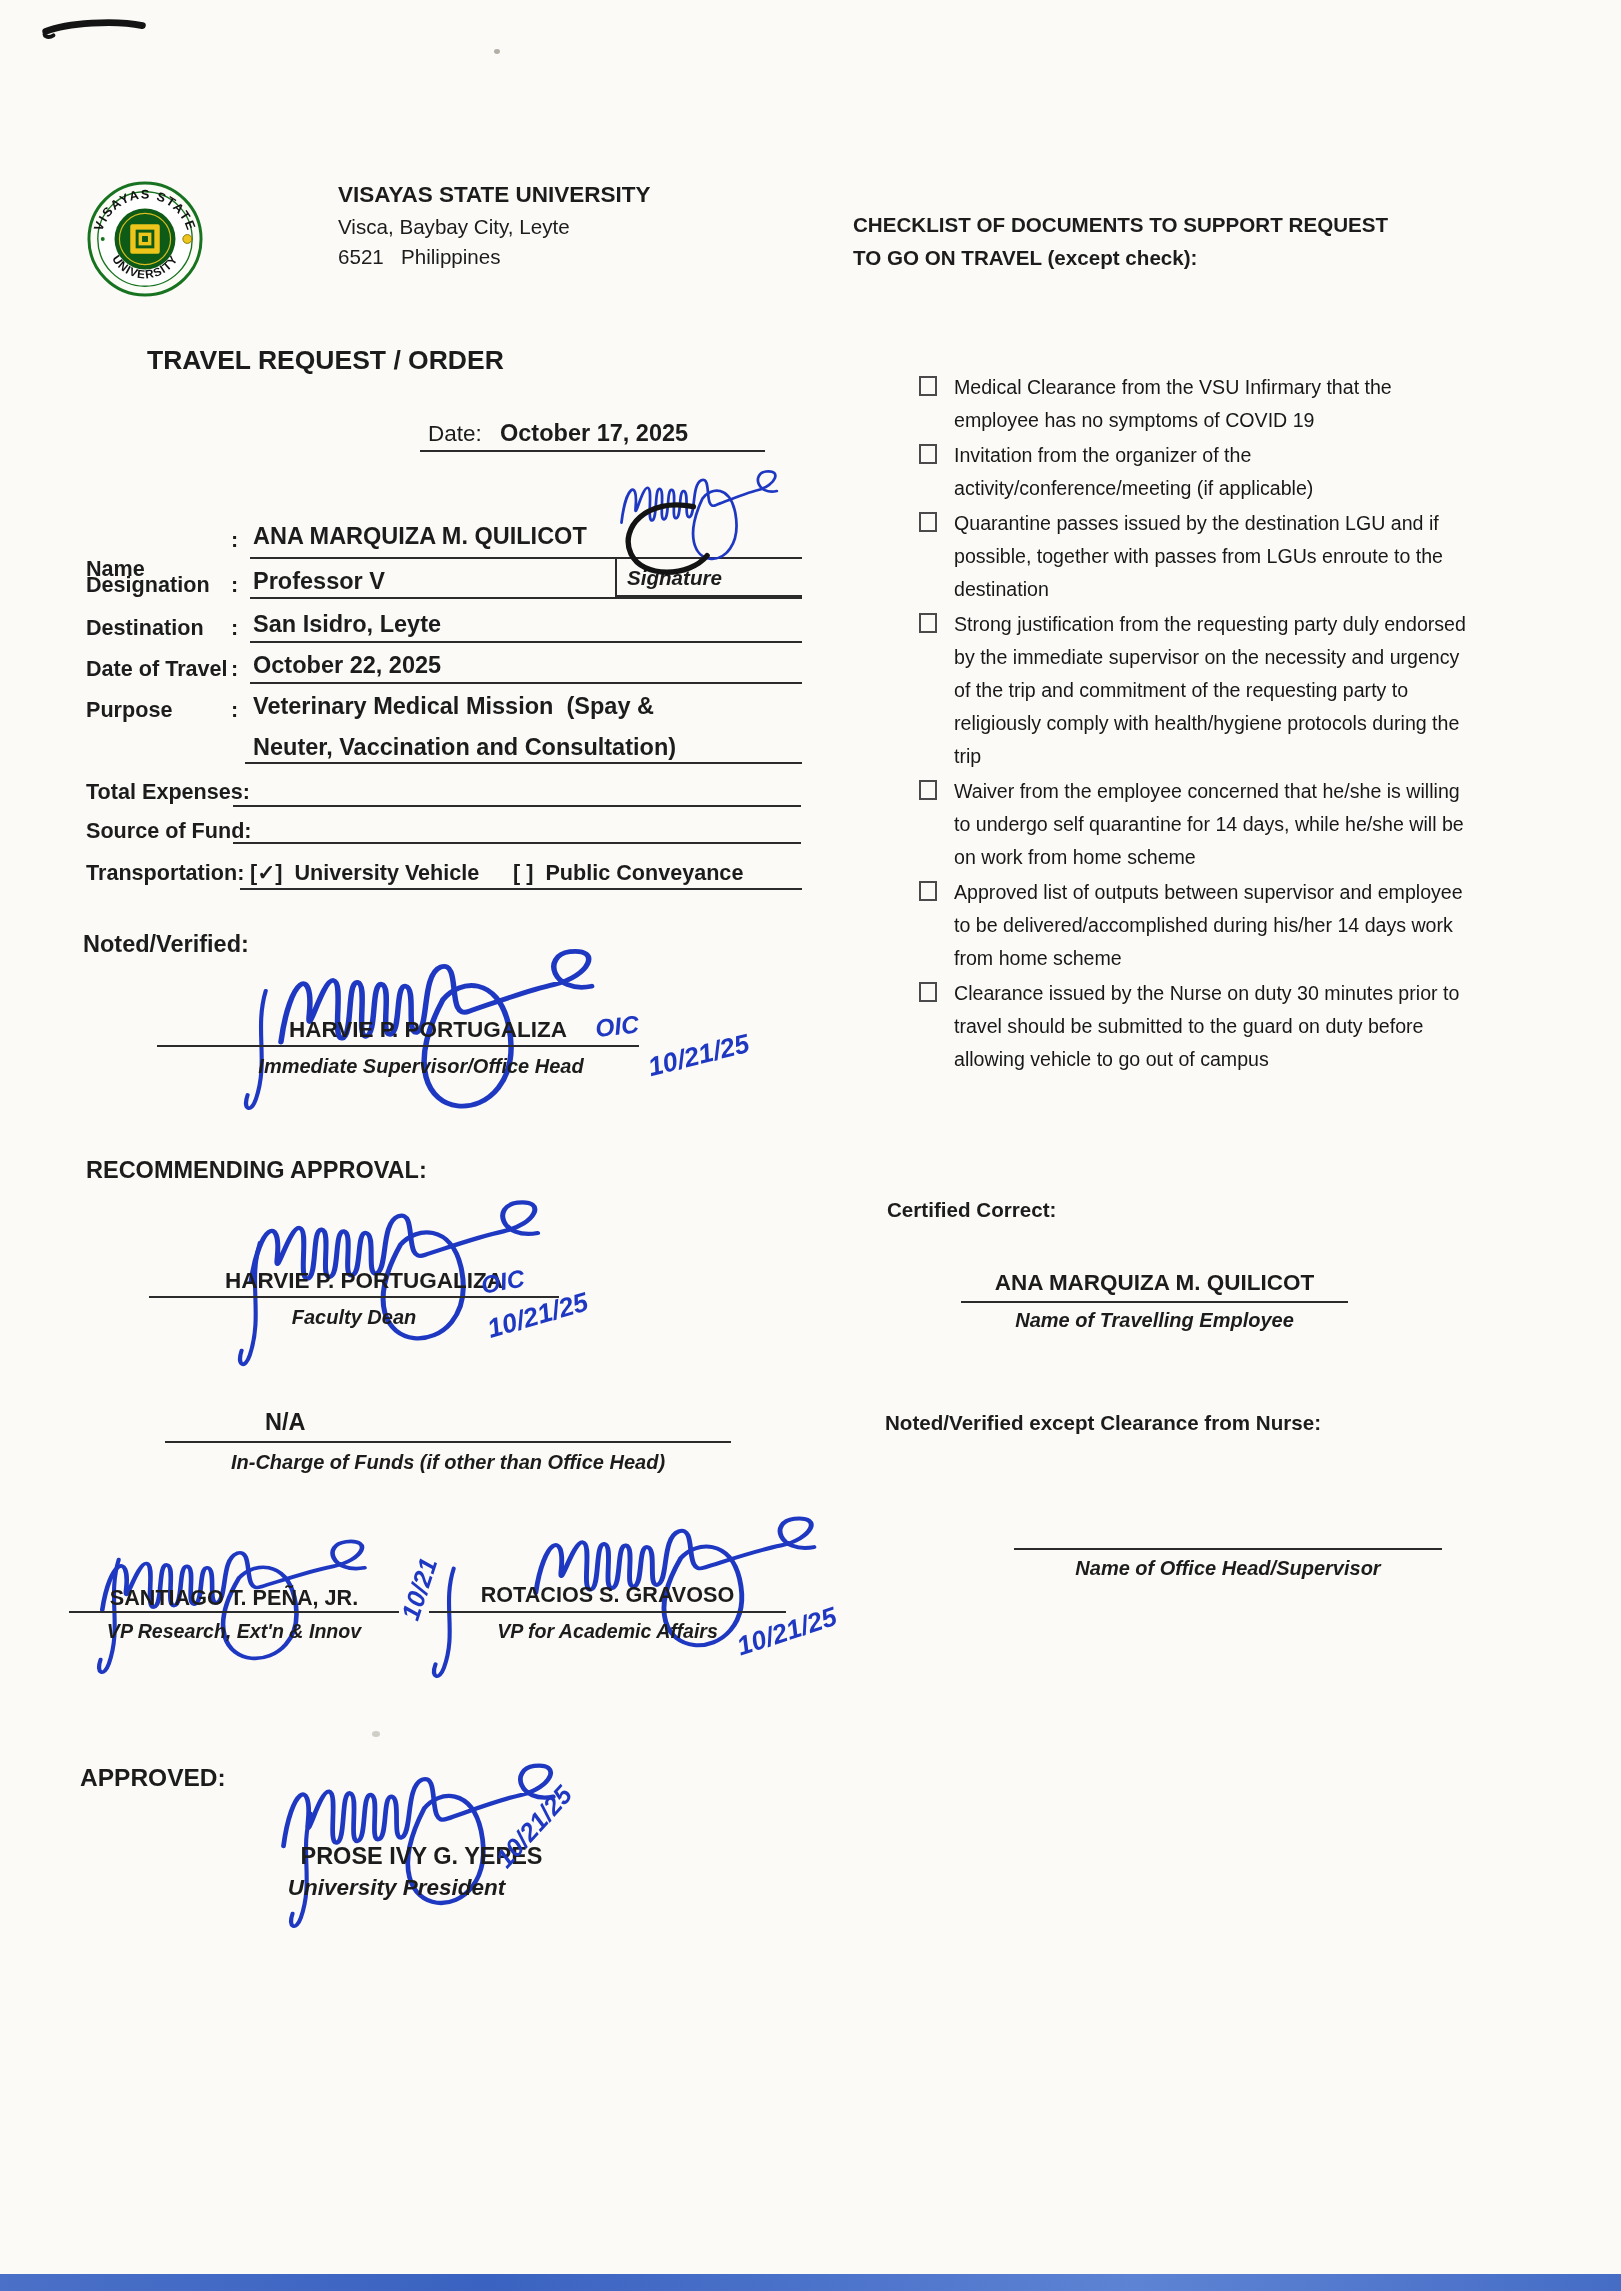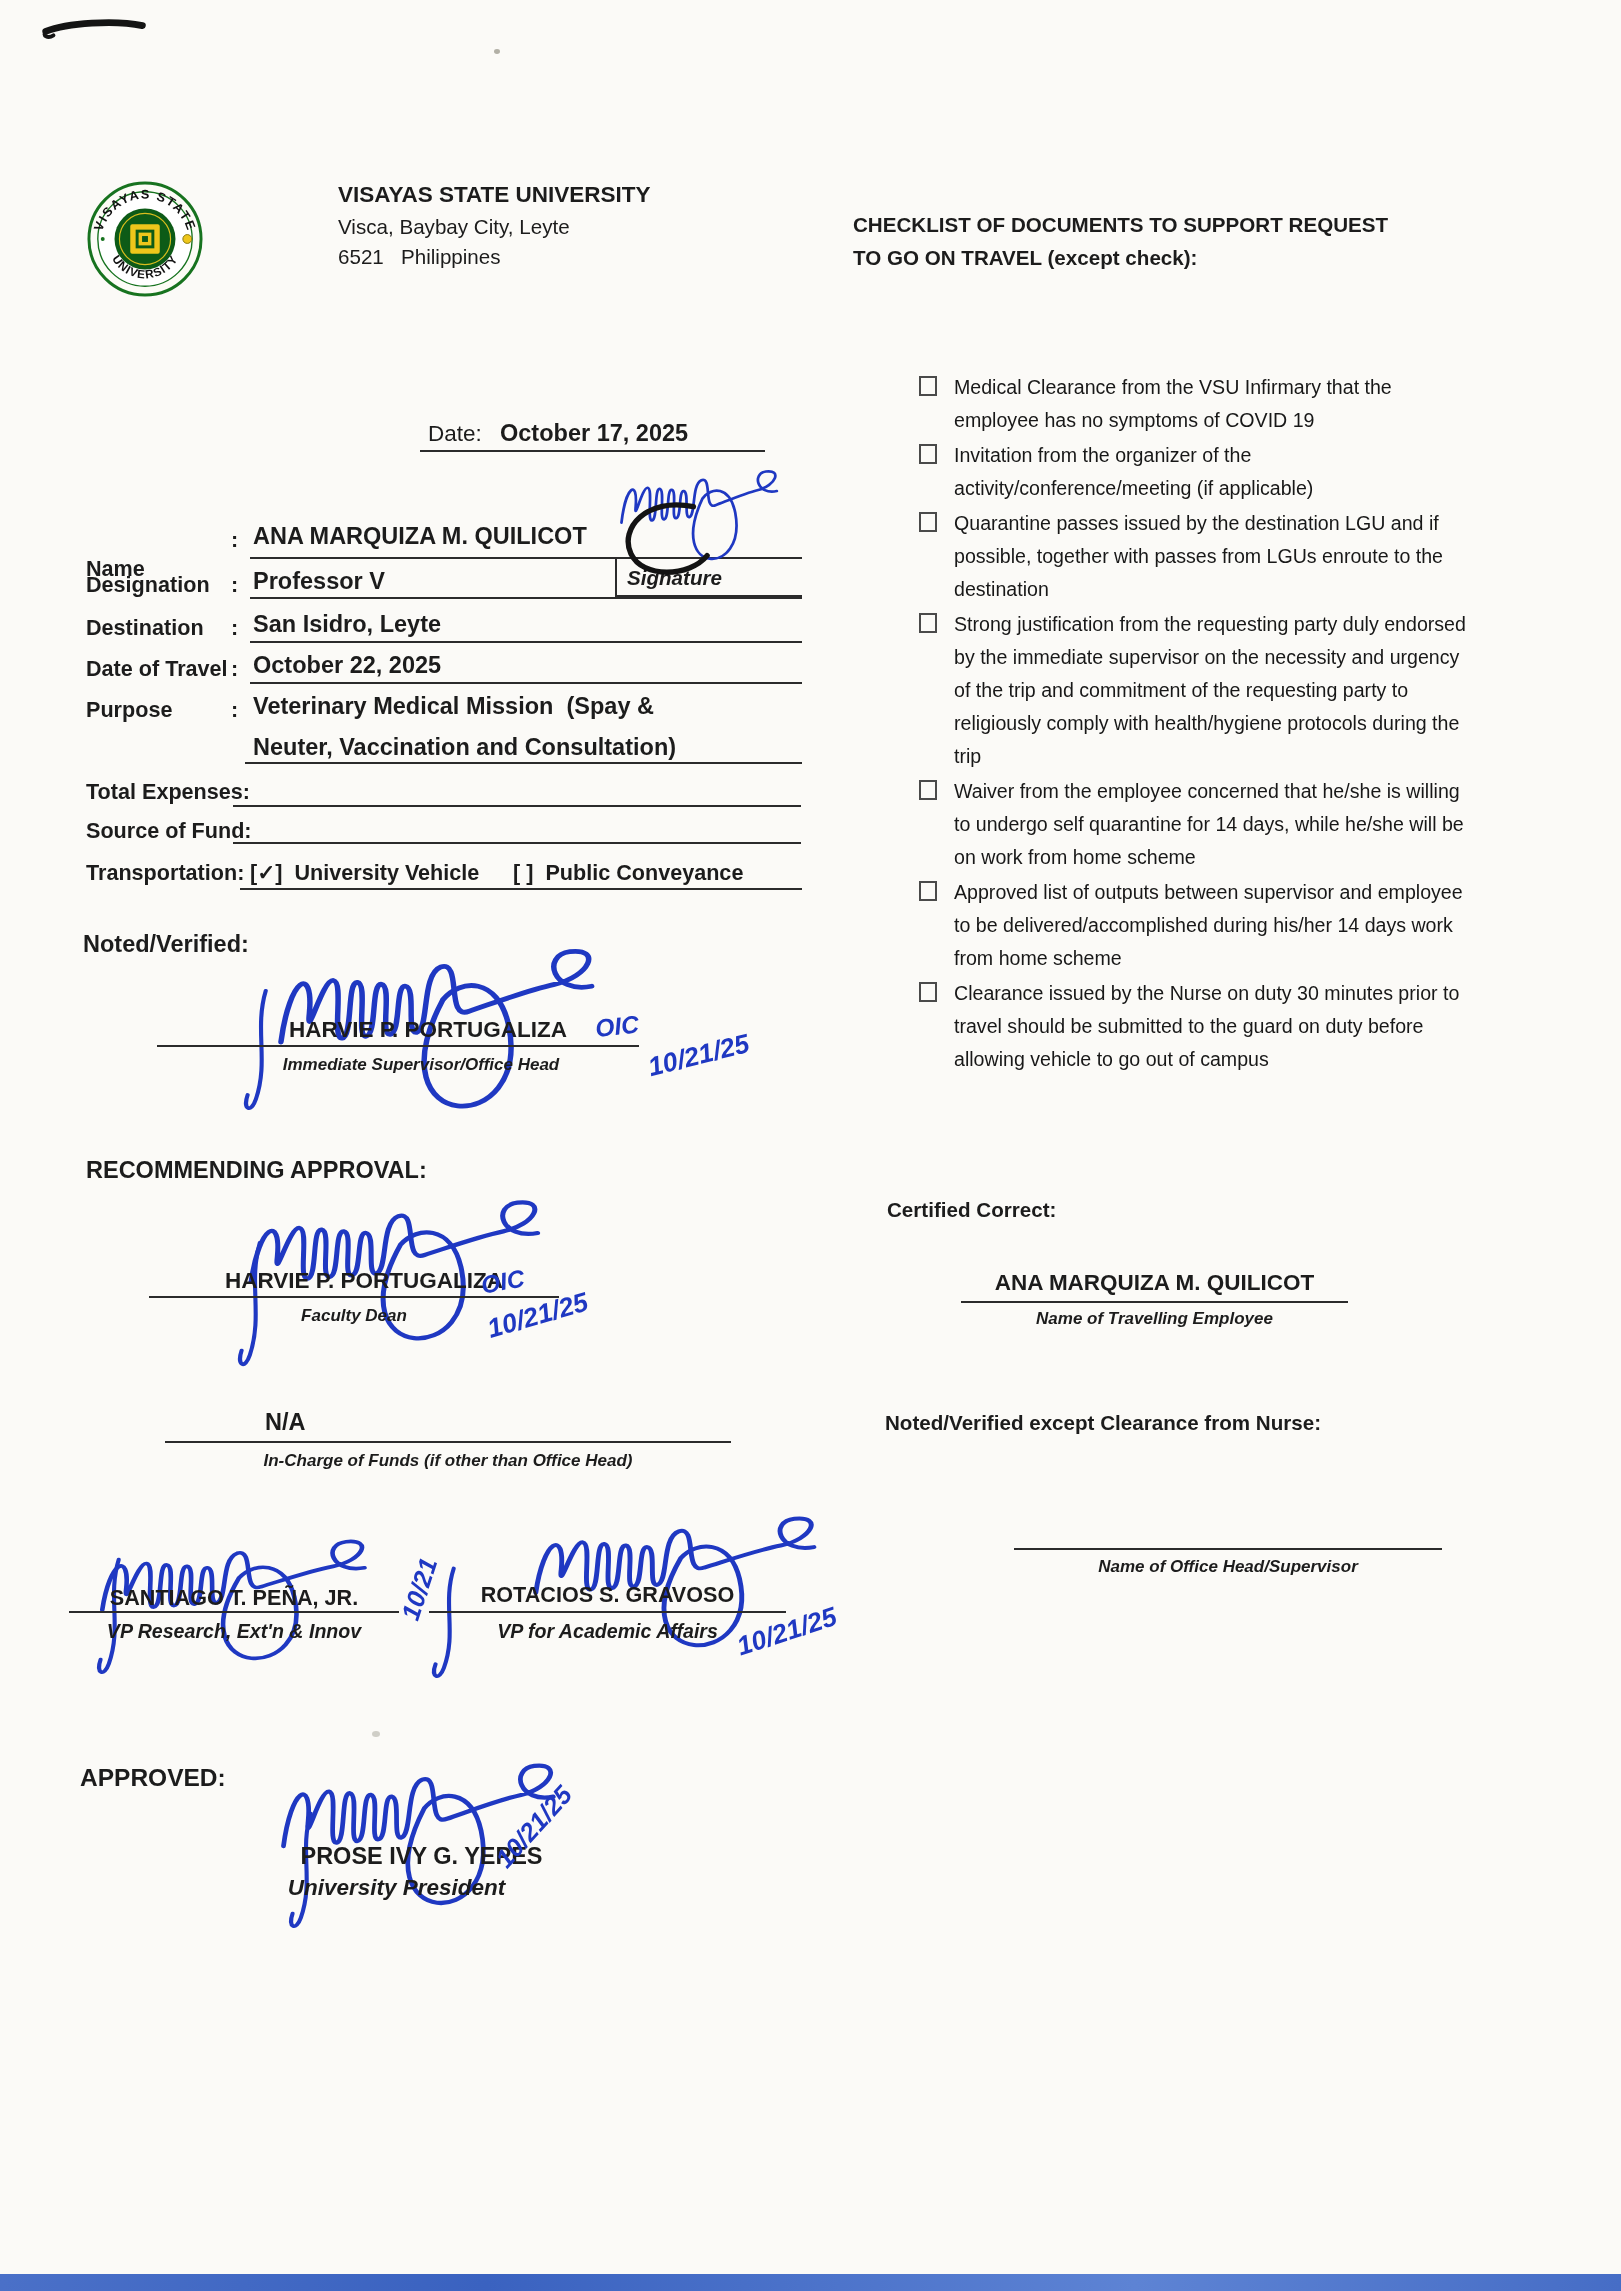--- a/index.html
+++ b/index.html
@@ -13,21 +13,21 @@
   .i{font-style:italic;}
   .ctr{text-align:left;}
   .pre{white-space:pre;}
   .line{position:absolute;background:#2b2b2b;height:2px;}
   .vline{position:absolute;background:#2b2b2b;width:2px;}
   .lbl{font-weight:bold;font-size:21.6px;white-space:pre;}
   .val{font-weight:bold;font-size:23.5px;white-space:pre;}
   .colon{font-weight:bold;font-size:21.6px;}
   .heading{font-weight:bold;font-size:23.5px;}
   .signame{font-weight:bold;font-size:22.5px;white-space:nowrap;text-align:center;}
-  .sigtitle{font-weight:bold;font-style:italic;font-size:17px;white-space:nowrap;text-align:center;}
+  .sigtitle{font-weight:bold;font-style:italic;font-size:20px;white-space:nowrap;text-align:center;}
   .hand{color:#1f38c2;font-style:italic;font-weight:bold;transform-origin:0 0;white-space:nowrap;}
   .cl-item{position:relative;padding-left:37px;font-weight:normal;font-size:19.6px;line-height:33px;margin-bottom:2px;color:#181818;}
   .cbx{position:absolute;left:2px;top:4.9px;width:13.7px;height:15.7px;border:2px solid #4a4a4a;background:transparent;}
   .hdr-uni{font-weight:bold;font-size:22.5px;}
   .hdr-addr{font-size:20.6px;}
   .ink-svg{position:absolute;overflow:visible;}
   .speck{position:absolute;border-radius:50%;background:#b2b0a6;}
 </style>
 </head>
 <body>
@@ -75,20 +75,21 @@
     <rect x="52" y="52" width="16" height="16" fill="none" stroke="#0d5b17" stroke-width="3"></rect>
     <rect x="57" y="57" width="6" height="6" fill="#0d5b17"></rect>
   </svg>
 
   <div class="abs ctr" style="left:338px;top:182px;width:333px;">
     <div class="hdr-uni">VISAYAS STATE UNIVERSITY</div>
     <div class="hdr-addr" style="margin-top:6.9px;">Visca, Baybay City, Leyte</div>
     <div class="hdr-addr pre" style="margin-top:5.9px;">6521   Philippines</div>
   </div>
 
+  <div class="abs ctr b" style="left:147px;top:345px;width:490px;font-size:26.5px;">TRAVEL REQUEST / ORDER</div>
   <span class="abs" style="left:428px;top:421px;font-size:22.5px;">Date:</span>
   <span class="abs val" style="left:500px;top:420px;">October 17, 2025</span>
   <div class="line" style="left:420px;top:450px;width:345px;"></div>
 
   <span class="abs lbl" style="left:86px;top:556px;">Name</span>
   <span class="abs colon" style="left:231px;top:527px;">:</span>
   <span class="abs val" style="left:253px;top:523px;">ANA MARQUIZA M. QUILICOT</span>
   <div class="line" style="left:250px;top:557px;width:552px;"></div>
   <div class="vline" style="left:615px;top:557px;height:40px;"></div>
   <div class="line" style="left:615px;top:595px;width:187px;"></div>

